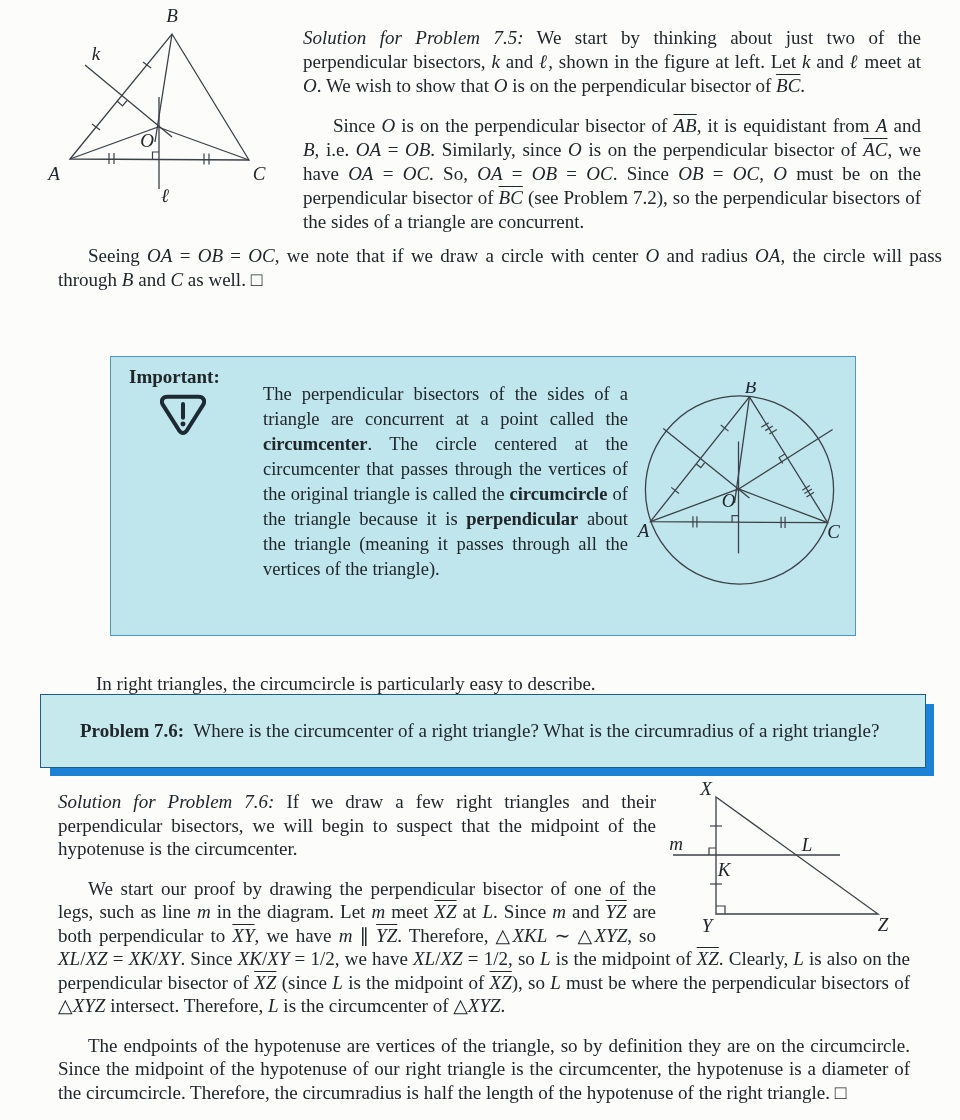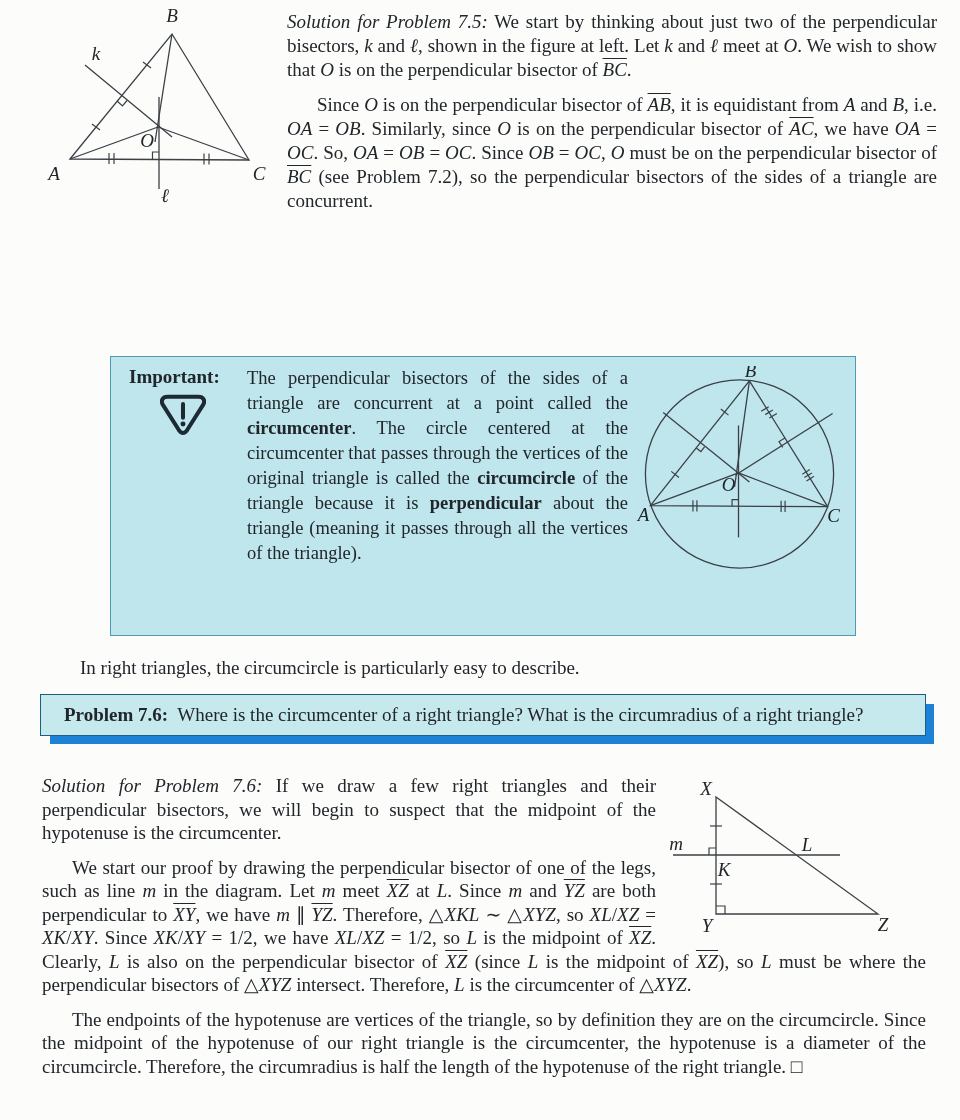--- a/index.html
+++ b/index.html
@@ -7,21 +7,21 @@
     --box-bg:#bee6ec; --box-border:#4f9ab8;
     --problem-bg:#c6e9ed; --problem-border:#1e5d84; --problem-shadow:#1d81d6;
   }
   html,body{margin:0;padding:0;}
   body{background:#fff;}
   .page{
     position:relative; width:960px; height:1120px;
     background:var(--page-bg); color:var(--ink);
     font-family:"Liberation Serif", serif; font-size:19px;
   }
-  p{margin:0; text-align:justify; line-height:24px;}
+  p{margin:16px; text-align:justify; line-height:24px;}
   .indent{text-indent:30px;}
   .gap{margin-top:11px;}
   .ov{font-style:italic; text-decoration:overline;}
   .abs{position:absolute;}
   #fig1{left:6px; top:2px;}
   #sol75{left:287px; top:10px; width:650px;}
   #para-seeing{left:42px; top:228px; width:884px;}
   #para-point{left:42px; top:292px; width:884px;}
   #imp-box{
     left:110px; top:356px; width:746px; height:280px; box-sizing:border-box;
@@ -87,20 +87,21 @@
     <text x="253" y="178" text-anchor="middle">C</text>
     <text x="141" y="145" text-anchor="middle">O</text>
     <text x="159" y="200" text-anchor="middle">ℓ</text>
   </svg>
 
   <div id="sol75" class="abs">
     <p><i>Solution for Problem 7.5:</i>  We start by thinking about just two of the perpendicular bisectors, <i>k</i> and <i>ℓ</i>, shown in the figure at left.  Let <i>k</i> and <i>ℓ</i> meet at <i>O</i>. We wish to show that <i>O</i> is on the perpendicular bisector of <span class="ov">BC</span>.</p>
     <p class="indent gap">Since <i>O</i> is on the perpendicular bisector of <span class="ov">AB</span>, it is equidistant from <i>A</i> and <i>B</i>, i.e. <i>OA</i> = <i>OB</i>.  Similarly, since <i>O</i> is on the perpendicular bisector of <span class="ov">AC</span>, we have <i>OA</i> = <i>OC</i>.  So, <i>OA</i> = <i>OB</i> = <i>OC</i>.  Since <i>OB</i> = <i>OC</i>, <i>O</i> must be on the perpendicular bisector of <span class="ov">BC</span> (see Problem 7.2), so the perpendicular bisectors of the sides of a triangle are concurrent.</p>
   </div>
 
+  <p id="para-seeing" class="abs indent">Seeing <i>OA</i> = <i>OB</i> = <i>OC</i>, we note that if we draw a circle with center <i>O</i> and radius <i>OA</i>, the circle will pass through <i>B</i> and <i>C</i> as well. <span class="qed">□</span></p>
 
   <div id="imp-box" class="abs">
     <div class="imp-left">
       <div class="imp-label">Important:</div>
       <svg width="46" height="44" viewBox="0 0 48 46">
         <path d="M8,5 L40,5 C45.5,5 47.5,9 45,13.5 L28.5,39.5 C25.5,44 22.5,44 19.5,39.5 L3,13.5 C0.5,9 2.5,5 8,5 Z" fill="none" stroke="#1d2a33" stroke-width="4.2" stroke-linejoin="round"></path>
         <line x1="24" y1="12.5" x2="24" y2="27" stroke="#1d2a33" stroke-width="4.2" stroke-linecap="round"></line>
         <circle cx="24" cy="33.5" r="2.6" fill="#1d2a33"></circle>
       </svg>
     </div>

